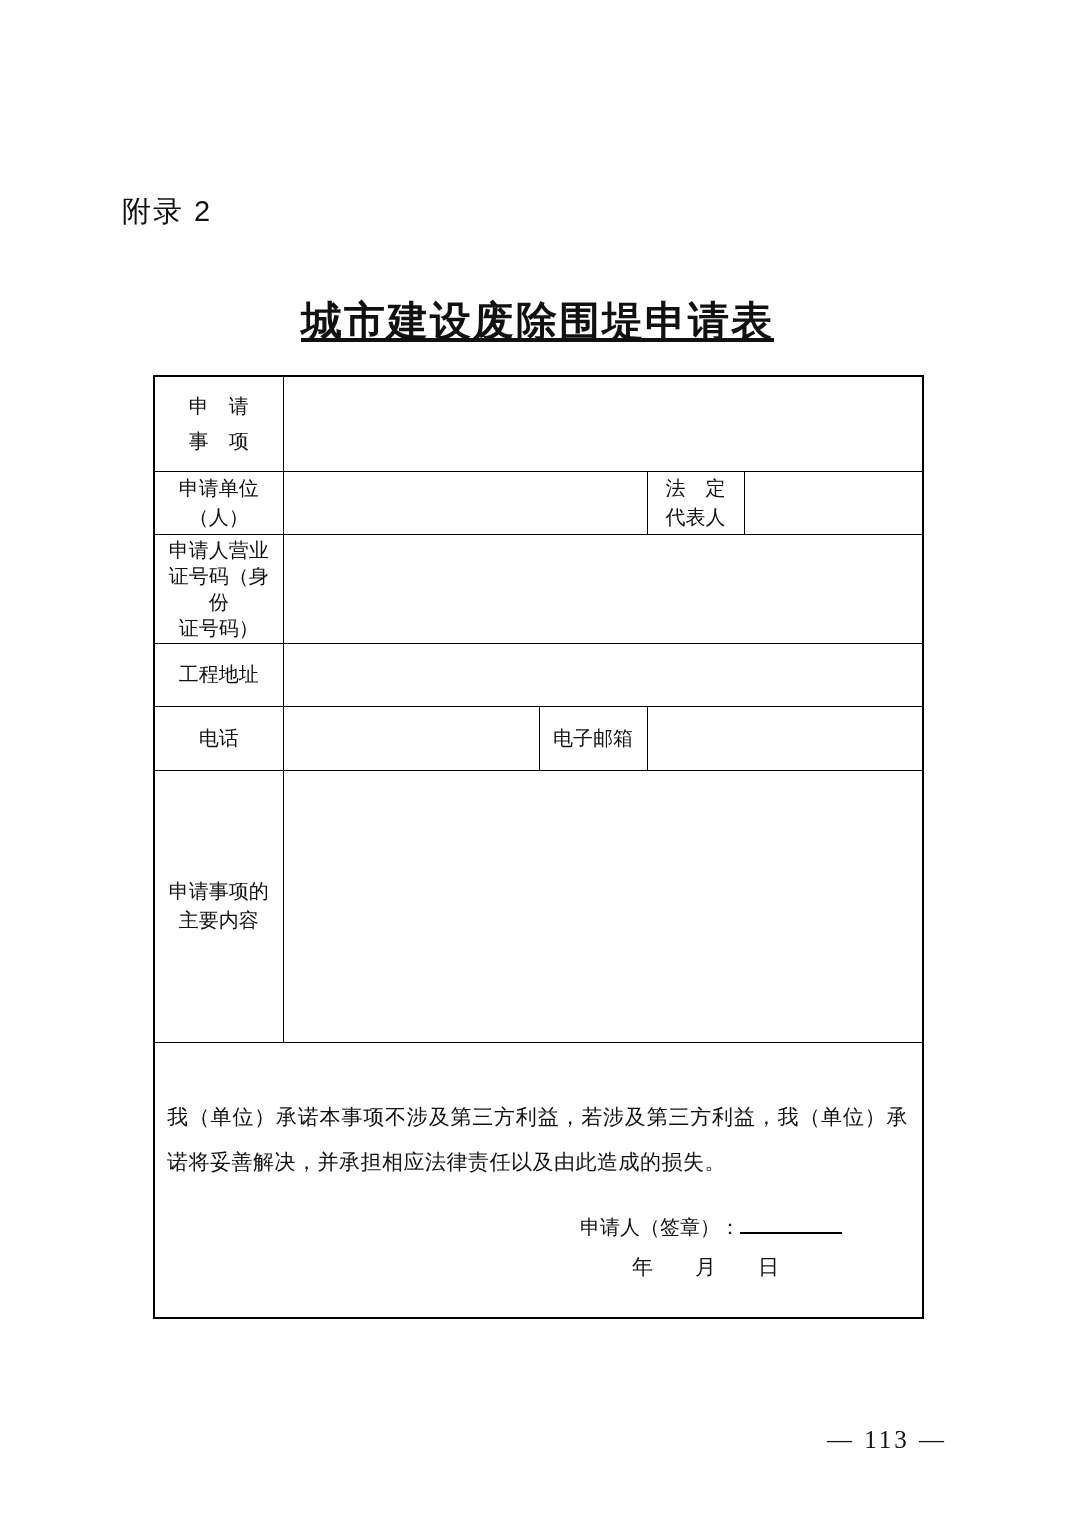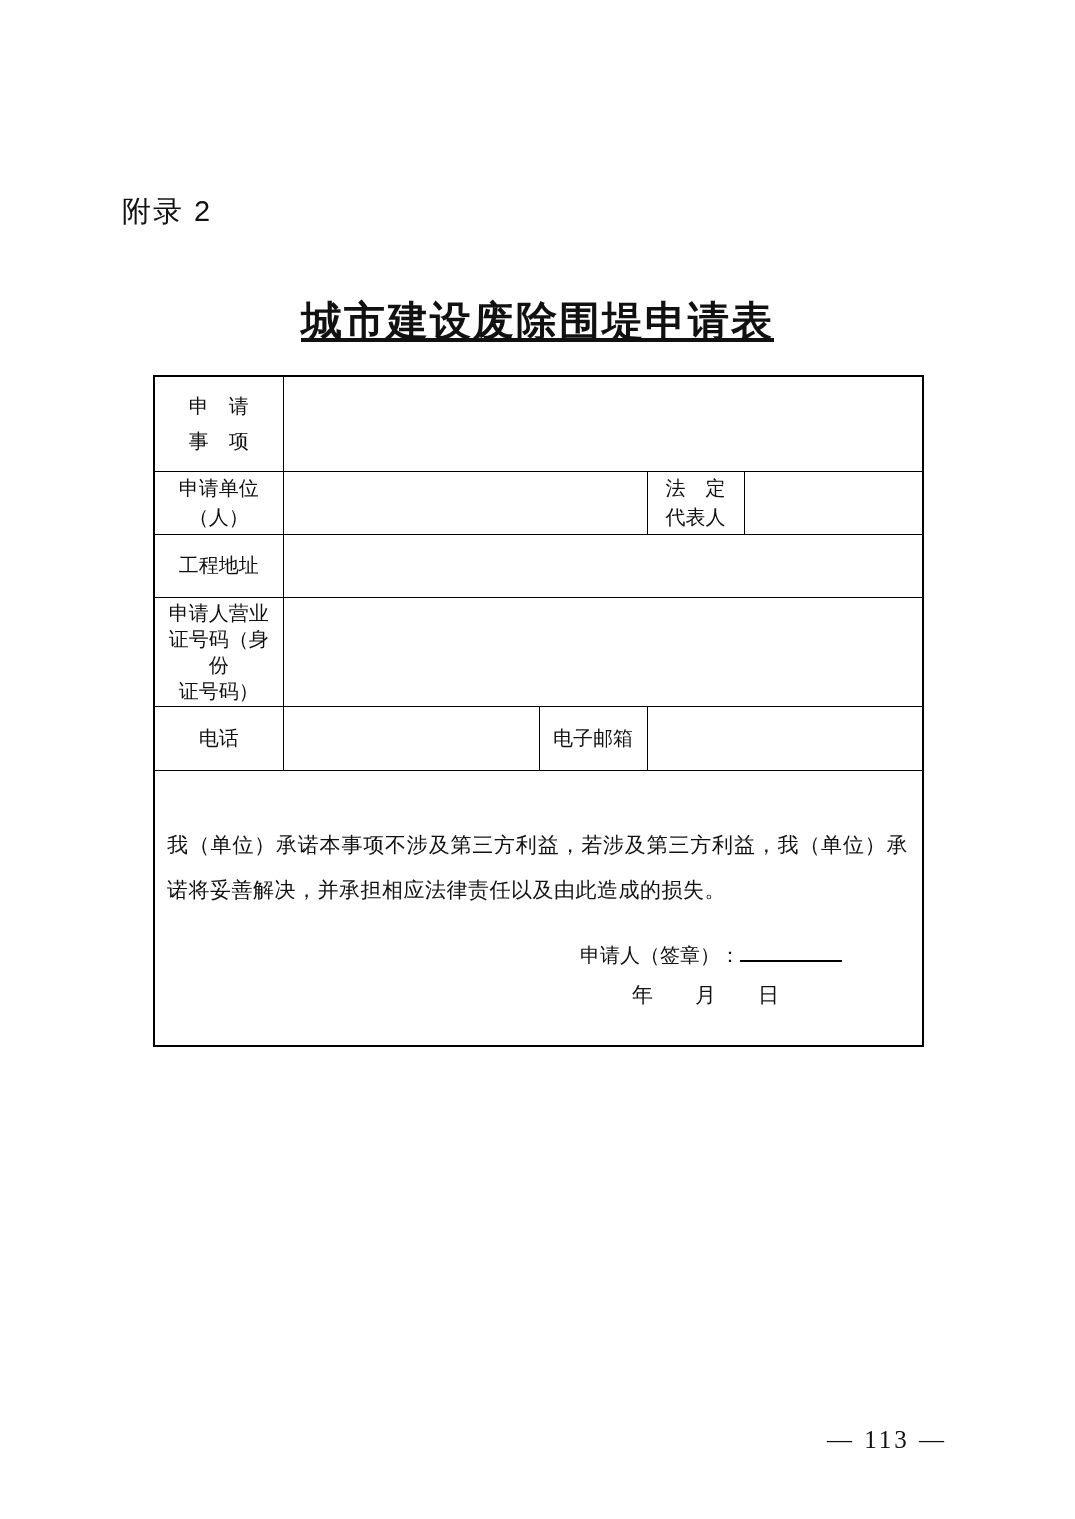--- a/index.html
+++ b/index.html
@@ -119,35 +119,40 @@
         <td class="value" colspan="4"></td>
       </tr>
       <tr style="height:61px">
         <td class="label">申请单位
 （人）</td>
         <td class="value" colspan="2"></td>
         <td class="label">法　定
 代表人</td>
         <td class="value"></td>
       </tr>
-      <tr style="height:63px">
-        <td class="label">工程地址</td>
-        <td class="value" colspan="4"></td>
-      </tr>
       <tr style="height:78px">
         <td class="label" style="line-height:1.3">申请人营业
 证号码（身份
 证号码）</td>
+        <td class="value" colspan="4"></td>
+      </tr>
+      <tr style="height:63px">
+        <td class="label">工程地址</td>
         <td class="value" colspan="4"></td>
       </tr>
       <tr style="height:64px">
         <td class="label">电话</td>
         <td class="value"></td>
         <td class="label">电子邮箱</td>
         <td class="value" colspan="2"></td>
+      </tr>
+      <tr style="height:272px">
+        <td class="label">申请事项的
+主要内容</td>
+        <td class="value" colspan="4"></td>
       </tr>
       <tr style="height:276px">
         <td class="decl-cell" colspan="5">
           <p class="decl-text">我（单位）承诺本事项不涉及第三方利益，若涉及第三方利益，我（单位）承诺将妥善解决，并承担相应法律责任以及由此造成的损失。</p>
           <div class="sig-line">
             <span>申请人（签章）：</span><span class="sig-underline"></span>
           </div>
           <div class="date-line">年　　月　　日</div>
         </td>
       </tr>

